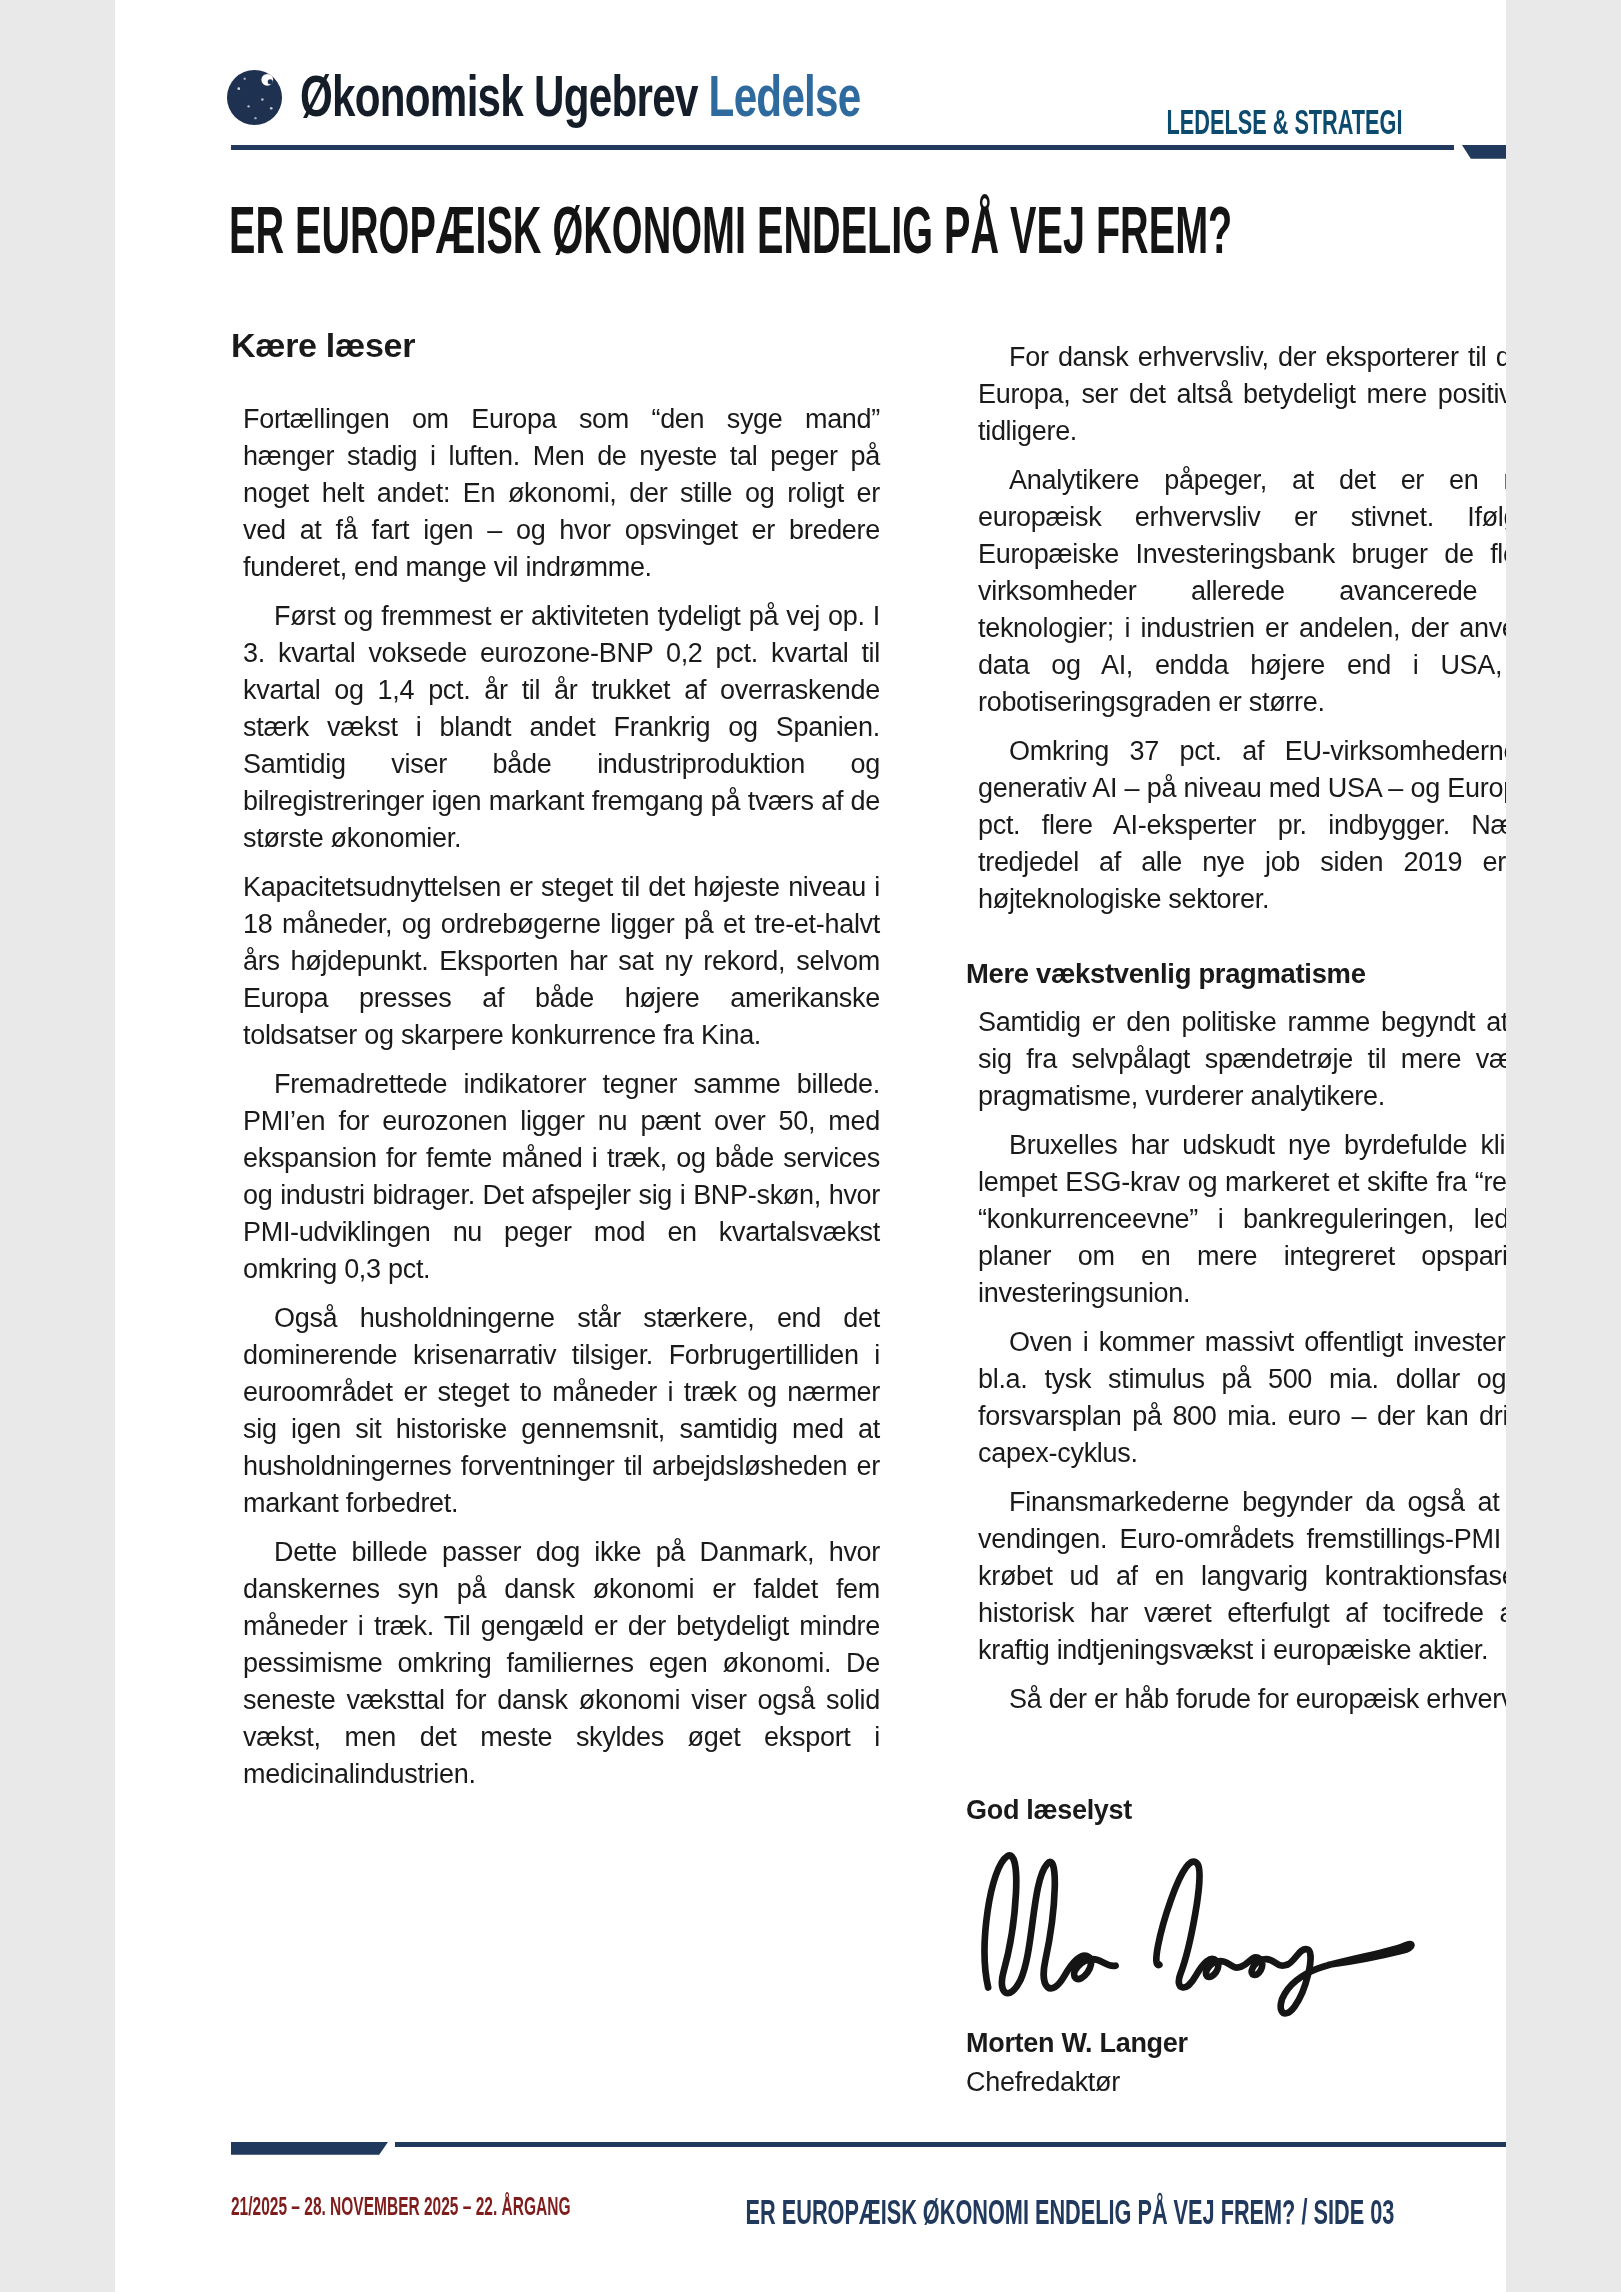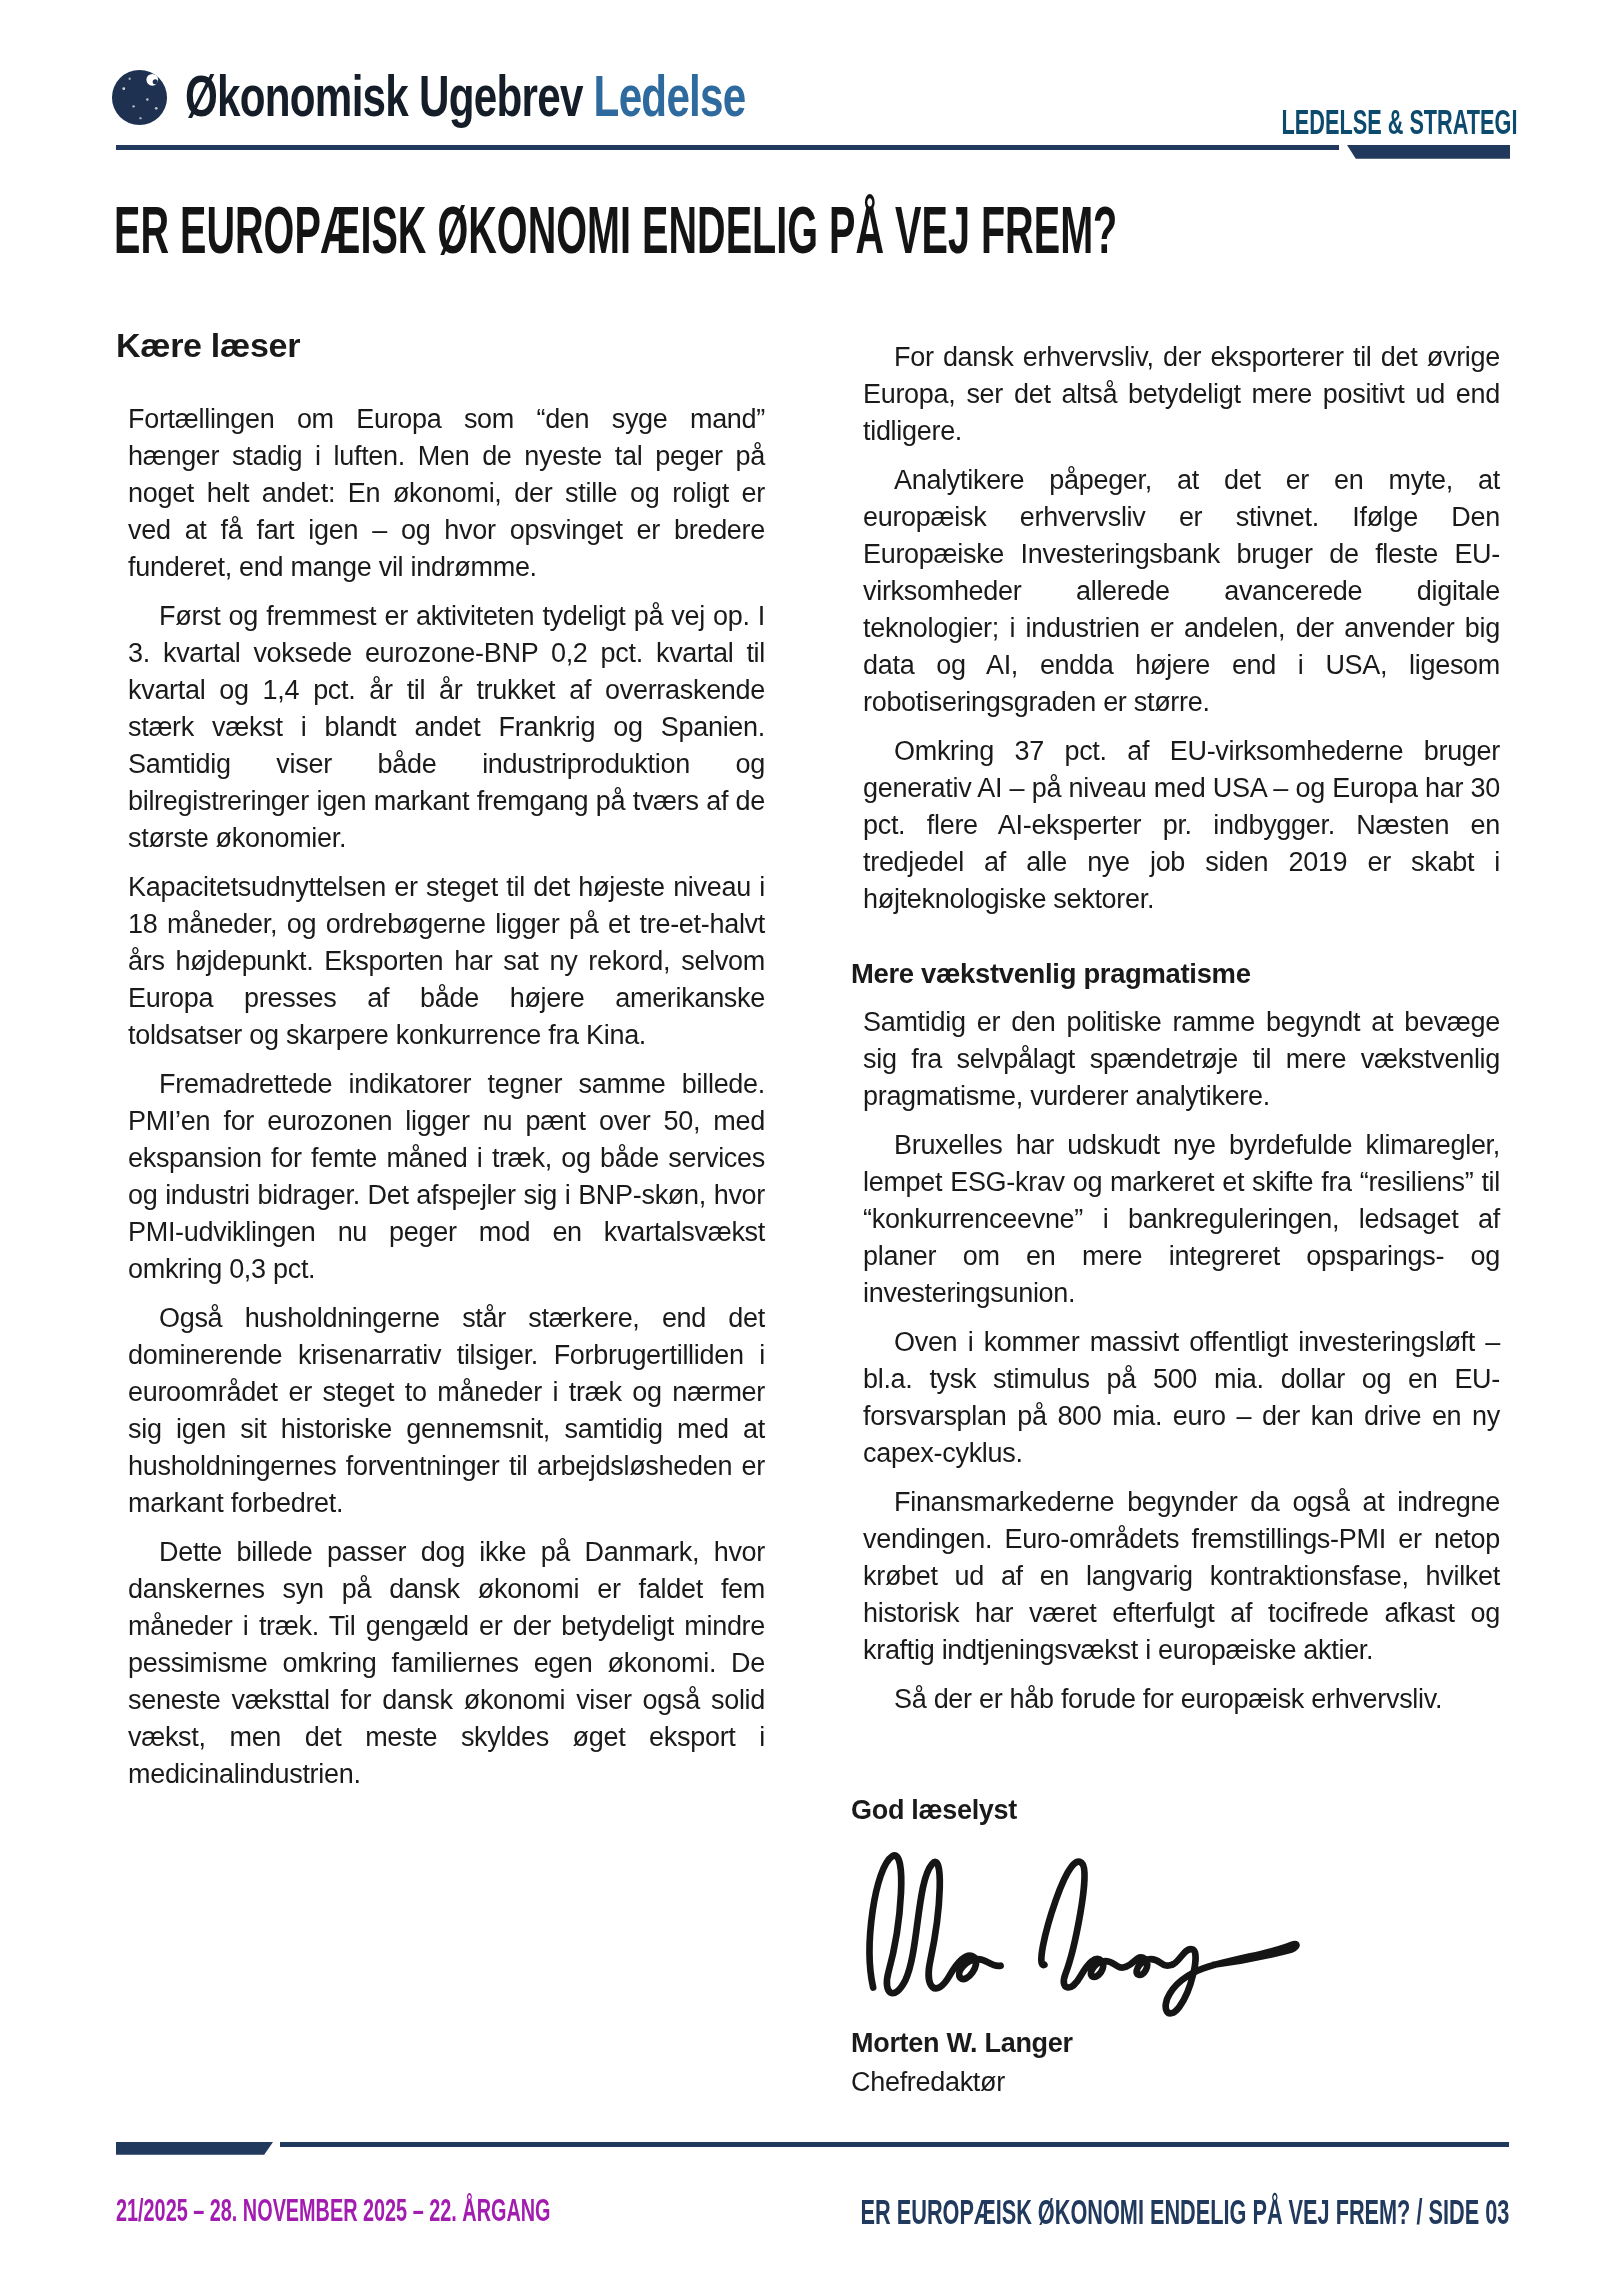--- a/index.html
+++ b/index.html
@@ -1,18 +1,18 @@
 <!DOCTYPE html>
 <html lang="da"><head>
 <meta charset="utf-8">
 <style>
   html,body { margin:0; padding:0; background:#e9e9e9; }
   .page {
     position:relative;
-    width:1621px; height:2293px;
+    width:1391px; height:2293px;
     margin:0 auto;
     background:#ffffff;
     font-family:"Liberation Sans","DejaVu Sans",sans-serif;
     color:#1a1a1a;
     overflow:hidden;
   }
   
   .brand { position:absolute; left:110px; top:63px; display:flex; align-items:center; }
   .globe { width:59px; height:59px; flex:0 0 auto; }
   .brand-text {
@@ -53,21 +53,21 @@
   .signer-name { font-weight:700; margin-top:5.9px; }
   .signer-title { margin-top:2px; }
   
   .rule-foot-block {
     position:absolute; left:116px; top:2142px; width:157px; height:12.7px; background:#20395c;
     clip-path:polygon(0 0,100% 0,calc(100% - 8.8px) 100%,0 100%);
   }
   .rule-foot-line { position:absolute; left:280px; top:2142px; width:1229px; height:4.9px; background:#20395c; }
   .footer-left {
     position:absolute; left:116px; top:2192px;
-    font-size:32px; font-weight:700; color:#a21caf; white-space:nowrap;
+    font-size:25px; font-weight:700; color:#7f1d1d; white-space:nowrap;
   }
   .footer-left > span { display:inline-block; transform:scaleX(0.62); transform-origin:0 50%; }
   .footer-right {
     position:absolute; right:112px; top:2192px; text-align:right;
     font-size:35px; font-weight:700; color:#20395c; white-space:nowrap;
   }
   .footer-right > span { display:inline-block; transform:scaleX(0.62); transform-origin:100% 50%; }
 </style>
 </head>
 <body>

